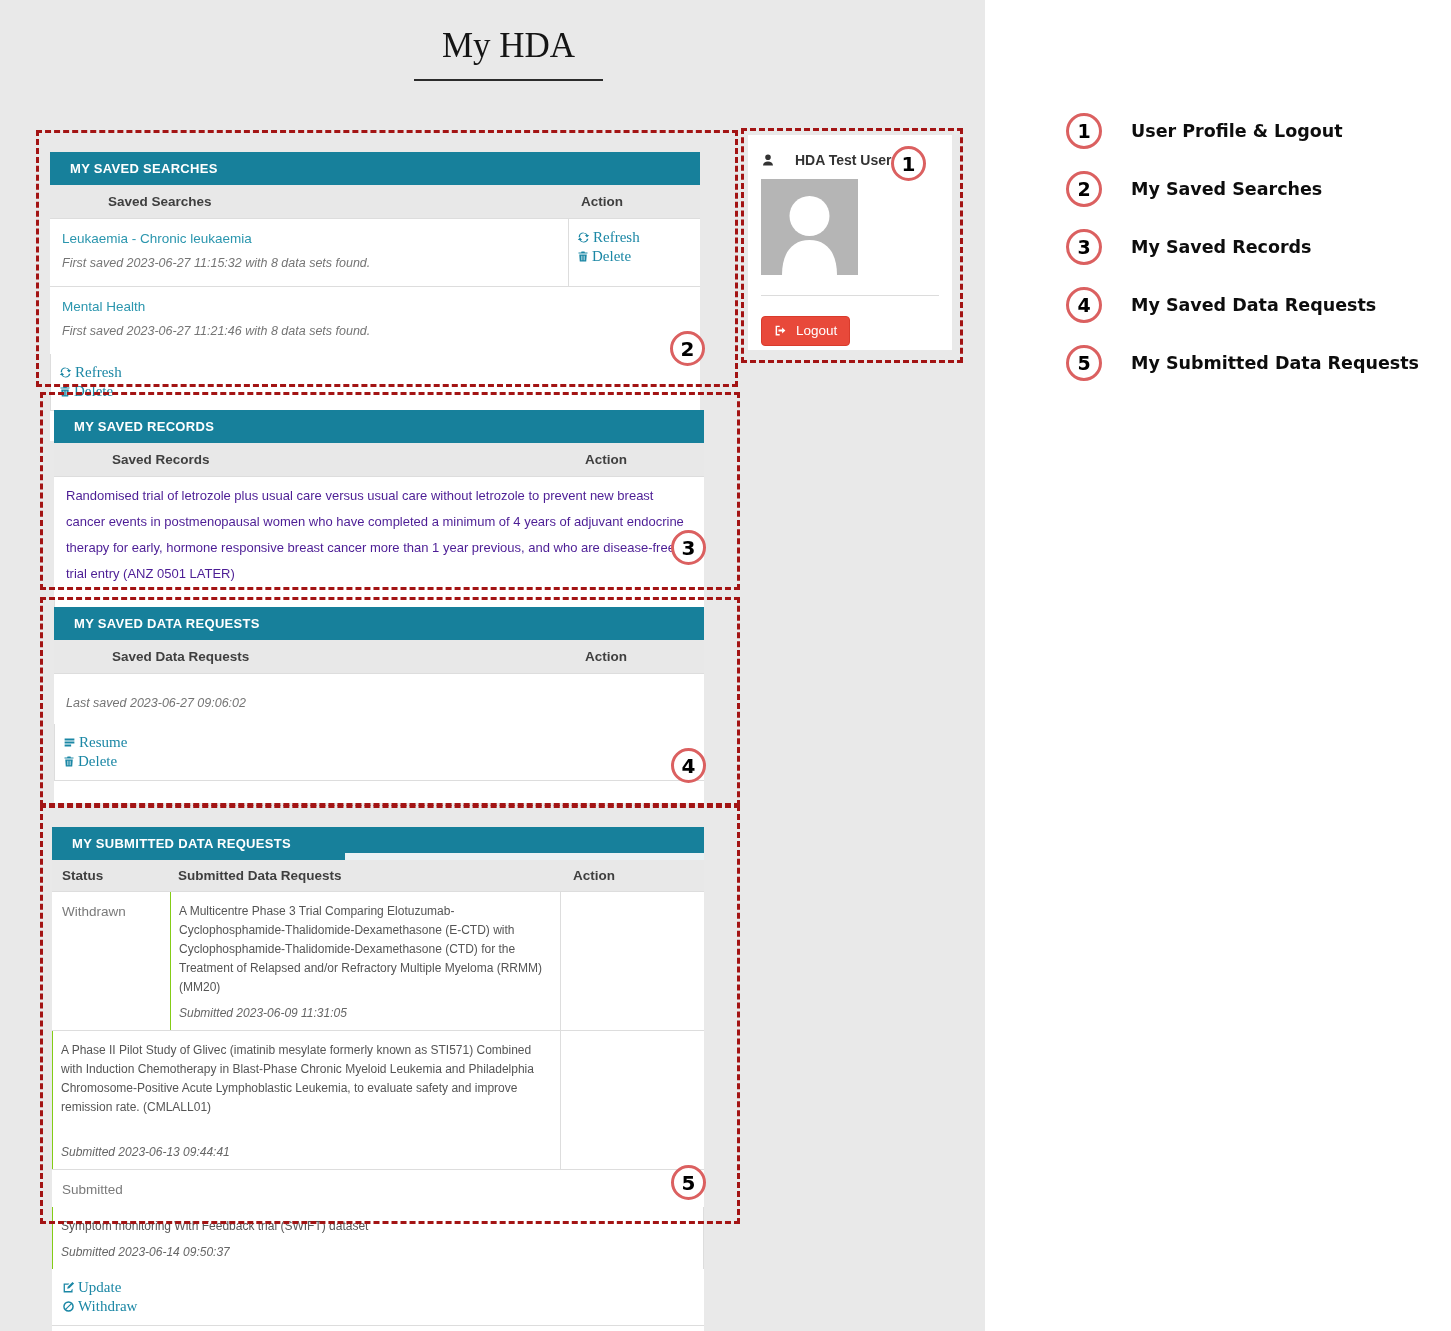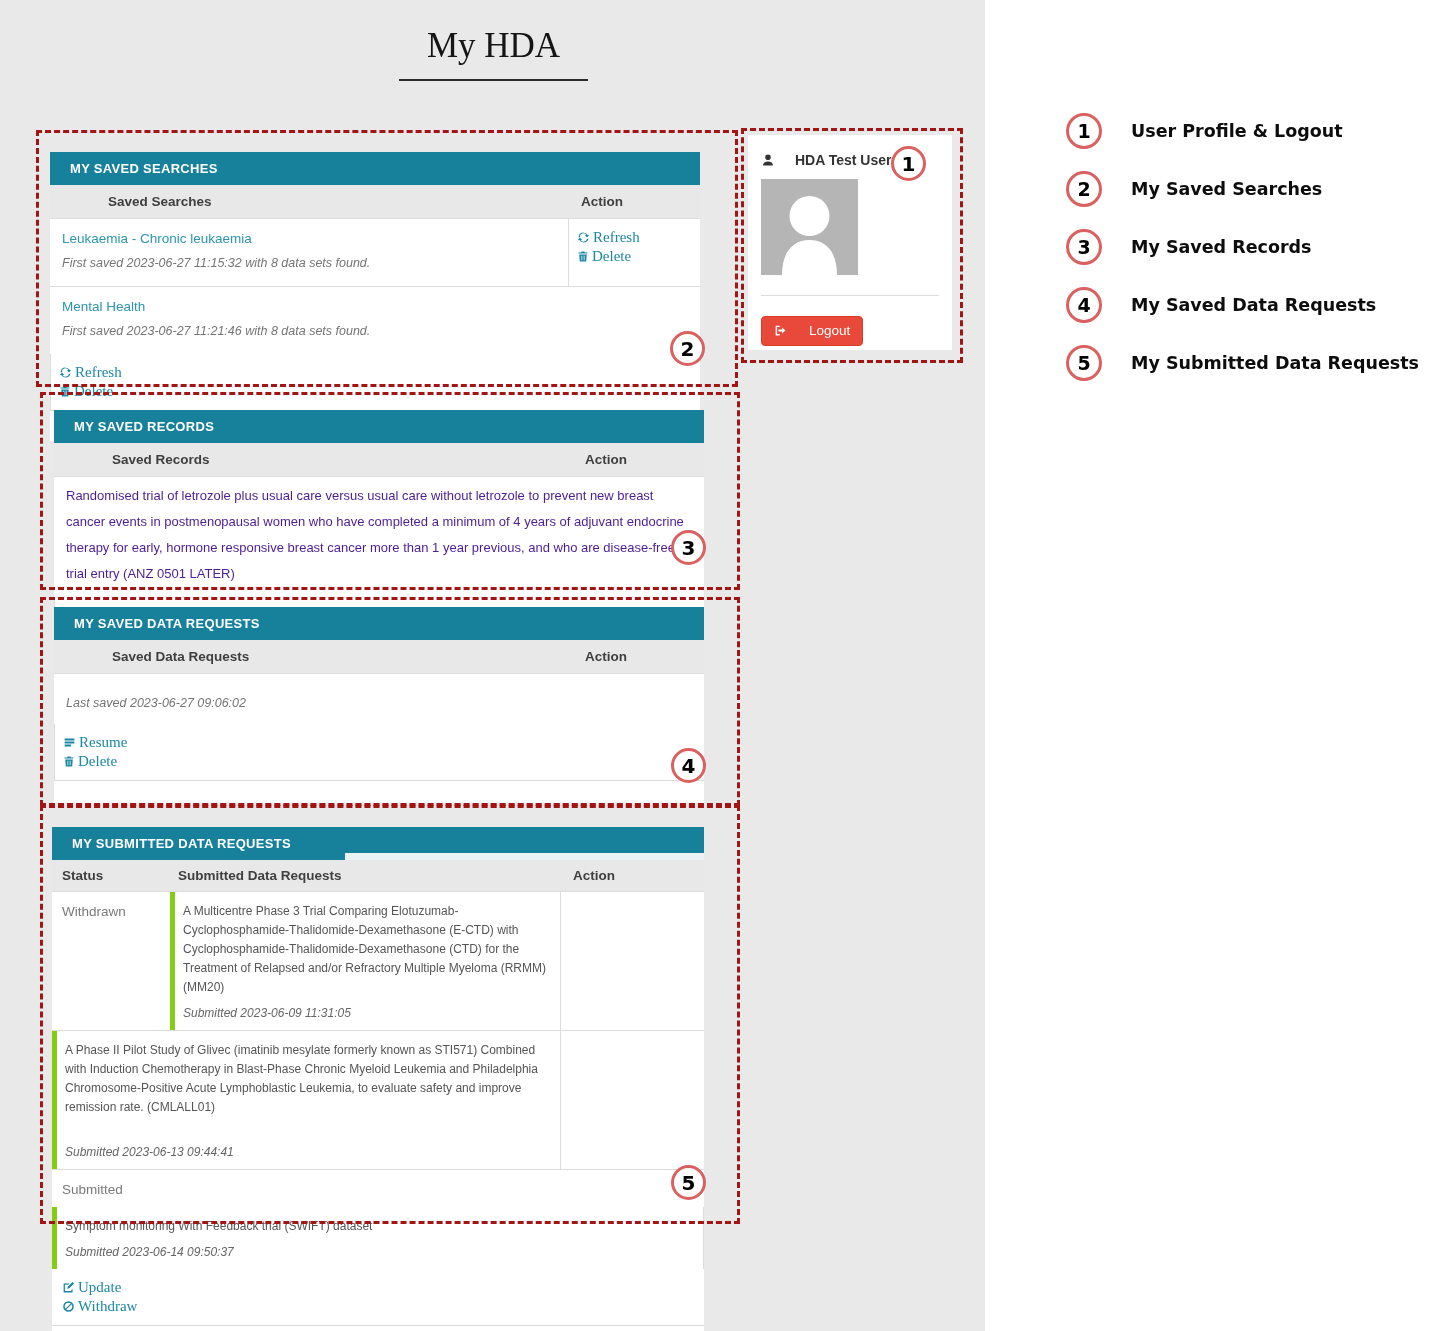--- a/index.html
+++ b/index.html
@@ -1,21 +1,21 @@
 <!DOCTYPE html>
 <html style="--teal: #17809b; --link-teal: #2b96ae; --action-teal: #1b87a5; --annot-red: #a31414; --badge-red: #db6060; --logout-red: #e8493a;"><head>
 <meta charset="utf-8">
 <style>
   html,body{margin:0;padding:0}
   body{width:1451px;height:1331px;position:relative;overflow:hidden;background:#fff;
        font-family:"Liberation Sans",sans-serif;}
   .gray-region{position:absolute;left:0;top:0;width:985px;height:1331px;background:#e9e9e9;}
 
   
-  .title-wrap{position:absolute;left:1px;top:26px;width:985px;text-align:center;}
+  .title-wrap{position:absolute;left:16px;top:26px;width:985px;text-align:center;}
   .page-title{display:inline-block;margin:0;font-family:"Liberation Serif","DejaVu Serif",serif;
       font-weight:500;font-size:35px;color:#151515;border-bottom:2px solid #2b2b2b;padding:0 28px 13px;}
 
   
   .abox{position:absolute;border:3px dashed var(--annot-red,#a31414);z-index:4;pointer-events:none;}
   #box1{left:741px;top:128px;width:216px;height:229px}
   #box2{left:36px;top:130px;width:696px;height:251px}
   #box3{left:40px;top:392px;width:694px;height:192px}
   #box4{left:40px;top:597px;width:694px;height:203px}
   #box5{left:40px;top:805px;width:694px;height:413px}
@@ -26,21 +26,21 @@
       display:flex;align-items:center;justify-content:center;}
   #badge1{left:891px;top:146px} #badge2{left:670px;top:331px} #badge3{left:671px;top:530px}
   #badge4{left:671px;top:748px} #badge5{left:671px;top:1165px}
 
   
   .profile-card{position:absolute;left:748px;top:135px;width:204px;height:215px;background:#fff;z-index:2;}
   .profile-name{position:absolute;left:13px;top:17px;display:flex;align-items:center;gap:20px;
       font-weight:bold;font-size:14px;color:#333;}
   .avatar{position:absolute;left:13px;top:44px;width:97px;height:96px;}
   .profile-divider{position:absolute;left:13px;right:13px;top:160px;border-top:1px solid #dcdcdc;}
-  .logout-btn{position:absolute;left:13px;top:181px;display:flex;align-items:center;gap:22px;
+  .logout-btn{position:absolute;left:13px;top:181px;display:flex;align-items:center;gap:9px;
       background:var(--logout-red,#e8493a);color:#fff;border:1px solid #d93b2c;border-radius:4px;
       font-size:13.5px;padding:6px 12px 7px;font-family:inherit;cursor:pointer;}
 
   
   .panel{position:absolute;background:#fff;z-index:2;}
   #panel-searches{left:50px;top:152px;width:650px;padding-bottom:30px}
   #panel-records{left:54px;top:410px;width:650px;padding-bottom:8px}
   #panel-requests{left:54px;top:607px;width:650px;padding-bottom:22px}
   #panel-submitted{left:52px;top:827px;width:652px;padding-bottom:26px}
 
@@ -64,21 +64,21 @@
       margin-right:5px;white-space:nowrap;cursor:pointer;}
   .alink svg{flex:0 0 auto}
 
   
   .scols{display:flex;background:#e8e8e8;height:31px;align-items:center;color:#3f3f3f;font-weight:bold;font-size:13.5px;}
   .s-col-status{width:108px;padding-left:10px}
   .s-col-title{flex:1;padding-left:8px}
   .s-col-action{width:131px;padding-left:12px}
   .srow{display:flex;border-top:1px solid #ddd;}
   .s-cell-status{width:108px;padding:12px 0 10px 10px;color:#7a7a7a;font-size:13.5px;}
-  .s-cell-title{flex:1;border-left:5px solid #84cc16;border-right:1px solid #ddd;padding:10px 10px 10px 8px;}
+  .s-cell-title{flex:1;border-left:1px solid #84cc16;border-right:1px solid #ddd;padding:10px 10px 10px 8px;}
   .s-cell-action{width:131px;padding:10px 2px 8px 10px;}
   .s-title{color:#555;font-size:12px;line-height:19px;}
   .s-note{font-style:italic;color:#666;font-size:12px;margin-top:9px;}
   .gap-lg{margin-top:28px}
 
   
   .legend{position:absolute;left:1066px;top:112px;}
   .legend-item{display:flex;align-items:center;margin-bottom:21px;height:37px;}
   .legend-circle{width:30px;height:30px;border:3px solid var(--badge-red,#db6060);border-radius:50%;
       display:flex;align-items:center;justify-content:center;font-family:"DejaVu Sans",sans-serif;

